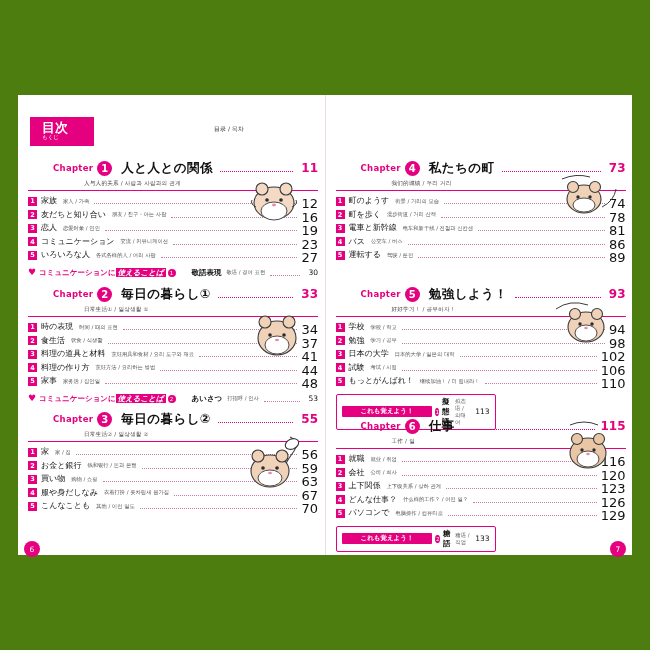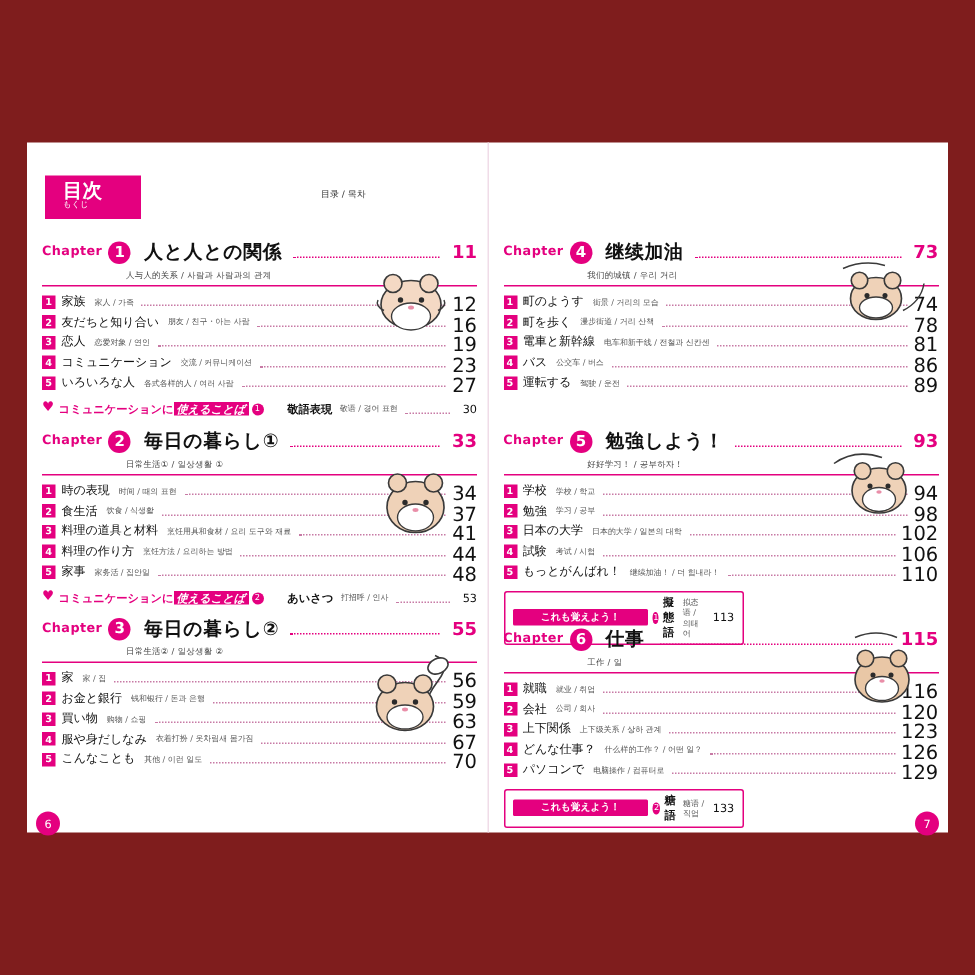--- a/index.html
+++ b/index.html
@@ -4,21 +4,21 @@
 <style>
   html,body{margin:0;padding:0;}
   body{
     width:650px;height:650px;
     background:#ffffff;
     font-family:"DejaVu Sans","Liberation Sans",sans-serif;
     overflow:hidden;
   }
   .page{
     position:absolute;left:0;top:0;width:650px;height:650px;
-    background:#7f1d1d;
+    background:#4d7c0f;
   }
   .spread{
     position:absolute;left:18px;top:95px;width:614px;height:460px;
     display:flex;
   }
   .sheet{
     position:relative;width:307px;height:460px;background:#fff;
   }
   .sheet.left{border-right:1px solid #f0dce8;}
   
@@ -38,21 +38,21 @@
   .mokuji .ruby{font-size:5.5px;line-height:1;margin-top:1px;}
   .mokuji-trans{
     position:absolute;left:196px;top:30px;
     font-size:6px;color:#333;
   }
   
   .chapter{position:absolute;left:10px;width:290px;}
   .chap-head{display:flex;align-items:center;height:22px;}
   .chap-label{
     color:#e4007f;font-size:8.5px;font-weight:bold;
-    letter-spacing:.3px;margin-right:4px;
+    letter-spacing:.3px;margin-right:4px;margin-left:25px;
   }
   .chap-num{
     width:15px;height:15px;border-radius:50%;
     background:#e4007f;color:#fff;
     font-size:10px;font-weight:bold;
     display:flex;align-items:center;justify-content:center;
     margin-right:9px;
   }
   .chap-title{
     font-size:12.5px;font-weight:bold;color:#111;
@@ -368,21 +368,21 @@
 
       <div class="pnum l">6</div>
     </div>
 
     <div class="sheet right">
 
       <div class="chapter" style="top:62px;">
         <div class="chap-head">
           <span class="chap-label">Chapter</span>
           <span class="chap-num">4</span>
-          <span class="chap-title">继续加油</span>
+          <span class="chap-title">私たちの町</span>
           <span class="chap-dots"></span>
           <span class="chap-page">73</span>
         </div>
         <div class="chap-sub">我们的城镇 / 우리 거리</div>
         <div class="chap-rule"></div>
         <div class="items">
           <div class="item">
             <span class="inum">1</span>
             <span class="ijp">町のようす</span>
             <span class="itr">街景 / 거리의 모습</span>

